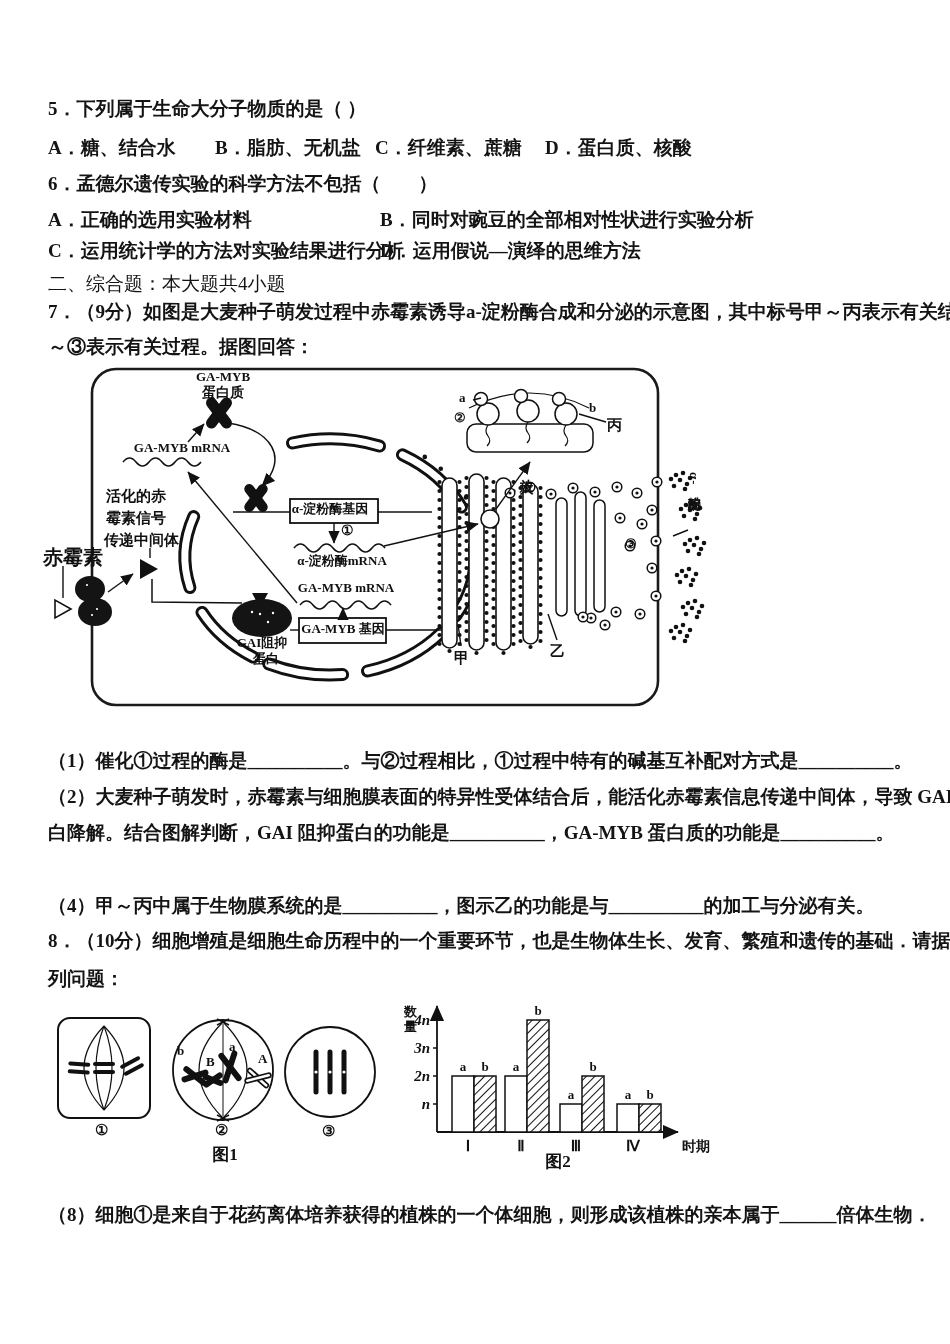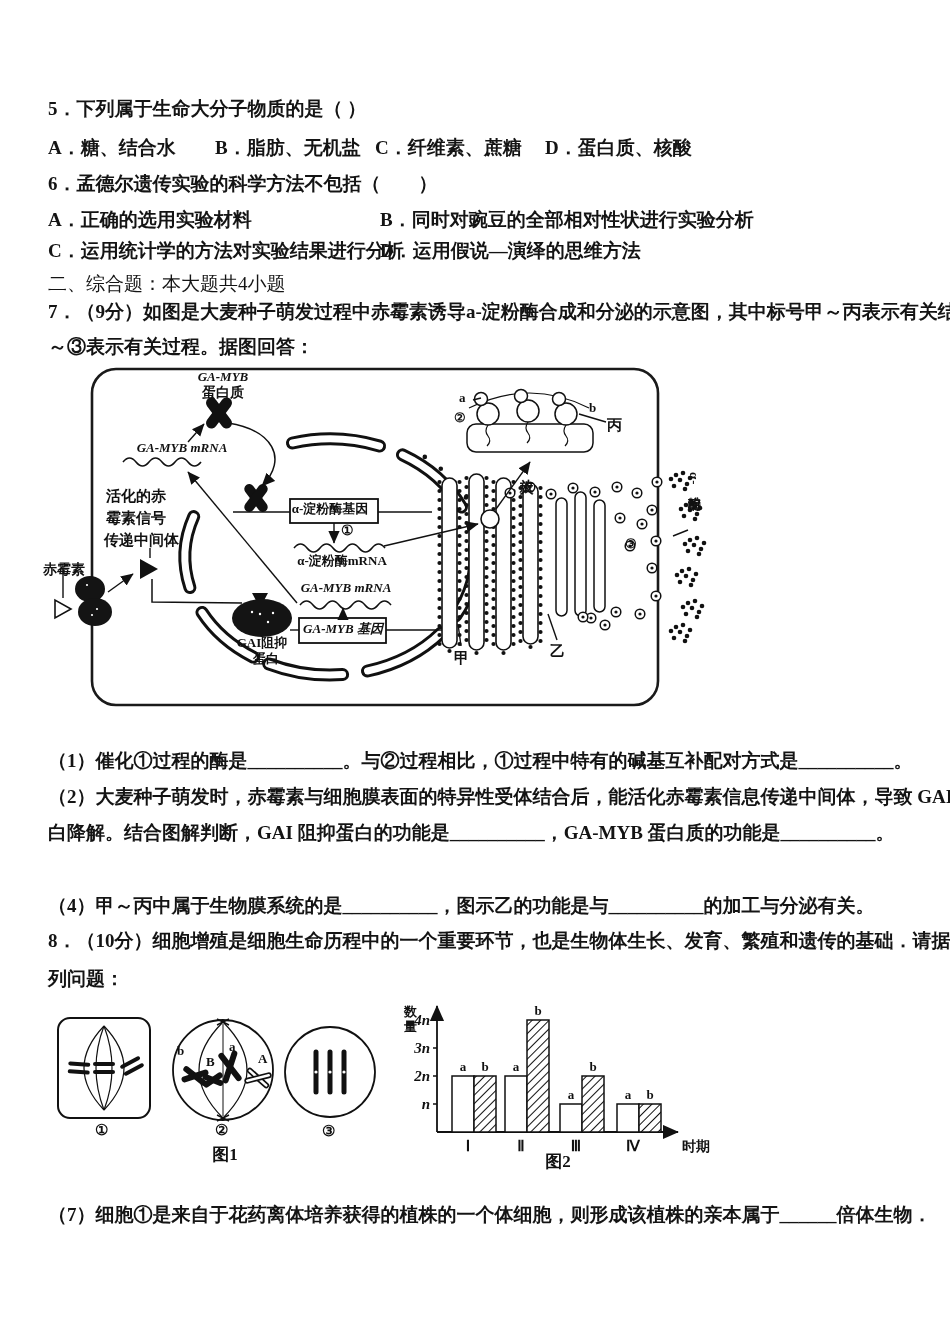--- a/index.html
+++ b/index.html
@@ -5,21 +5,21 @@
   html,body{margin:0;padding:0;background:#fff;}
   .page{position:relative;width:950px;height:1344px;background:#fff;overflow:hidden;
         font-family:"Liberation Serif","DejaVu Serif",serif;color:#141414;}
   .tl{position:absolute;left:48px;width:872px;height:27px;font-size:19px;font-weight:600;white-space:nowrap;}
   .opt{position:absolute;top:0;white-space:nowrap;}
   .sec{font-weight:400;}
   .fig{position:absolute;}
   .fig svg{position:absolute;left:0;top:0;}
   .dl{position:absolute;white-space:nowrap;font-size:13px;font-weight:600;color:#111;line-height:1.15;}
   .dl.c{text-align:center;}
-  .it{font-style:italic;}
+  .it{}
   .vert{writing-mode:vertical-rl;letter-spacing:2px;}
 </style>
 </head>
 <body>
 
 <div class="page">
 
   <div class="tl" style="top:96px">5．下列属于生命大分子物质的是（ ）</div>
   <div class="tl" style="top:135px">
     <span class="opt" style="left:0">A．糖、结合水</span>
@@ -369,21 +369,21 @@
         <line x1="566" y1="60" x2="539" y2="52" stroke="#111" stroke-width="1.4"></line>
         <line x1="421" y1="284" x2="418" y2="262" stroke="#111" stroke-width="1.4"></line>
         <line x1="517" y1="278" x2="508" y2="252" stroke="#111" stroke-width="1.4"></line>
       </svg>
     <div class="dl c it" style="left:146px;top:8px;width:74px">GA-MYB</div>
     <div class="dl c" style="left:146px;top:23px;width:74px;font-size:14px">蛋白质</div>
     <div class="dl c it" style="left:76px;top:79px;width:132px">GA-MYB mRNA</div>
     <div class="dl" style="left:66px;top:126px;font-size:15px">活化的赤</div>
     <div class="dl" style="left:66px;top:148px;font-size:15px">霉素信号</div>
     <div class="dl" style="left:64px;top:170px;font-size:15px">传递中间体</div>
-    <div class="dl" style="left:3px;top:200px;font-size:14px">赤霉素</div>
+    <div class="dl" style="left:3px;top:184px;font-size:20px">赤霉素</div>
     <div class="dl c" style="left:250px;top:140px;width:80px">α-淀粉酶基因</div>
     <div class="dl" style="left:301px;top:161px;font-size:14px">①</div>
     <div class="dl c" style="left:246px;top:192px;width:112px">α-淀粉酶mRNA</div>
     <div class="dl c it" style="left:248px;top:219px;width:116px">GA-MYB mRNA</div>
     <div class="dl c it" style="left:259px;top:260px;width:88px">GA-MYB 基因</div>
     <div class="dl c" style="left:182px;top:274px;width:80px">GAI阻抑</div>
     <div class="dl c" style="left:186px;top:290px;width:80px">蛋白</div>
     <div class="dl vert" style="left:478px;top:106px;font-size:14px">放大</div>
     <div class="dl" style="left:419px;top:29px;font-weight:700">a</div>
     <div class="dl" style="left:414px;top:49px">②</div>
@@ -494,14 +494,14 @@
         <rect x="227" y="112" width="22" height="28" fill="#fff" stroke="#111" stroke-width="1.5"></rect>
         <text x="238" y="107" text-anchor="middle" font-size="13" font-weight="bold" fill="#111">a</text>
         <rect x="249" y="112" width="22" height="28" fill="url(#hh)" stroke="#111" stroke-width="1.5"></rect>
         <text x="260" y="107" text-anchor="middle" font-size="13" font-weight="bold" fill="#111">b</text>
         <text x="243" y="159" text-anchor="middle" font-size="15" font-weight="bold" font-family="&quot;Liberation Serif&quot;,serif" fill="#111">Ⅳ</text>
         <text x="292" y="159" font-size="14" font-weight="bold" fill="#111">时期</text>
       </svg>
     <div class="dl c" style="left:138px;top:160px;width:60px;font-size:17px">图2</div>
   </div>
 
-  <div class="tl" style="top:1202px">（7）细胞①是来自于花药离体培养获得的植株的一个体细胞，则形成该植株的亲本属于______倍体生物．</div>
+  <div class="tl" style="top:1202px">（8）细胞①是来自于花药离体培养获得的植株的一个体细胞，则形成该植株的亲本属于______倍体生物．</div>
 </div>
 
 </body></html>

